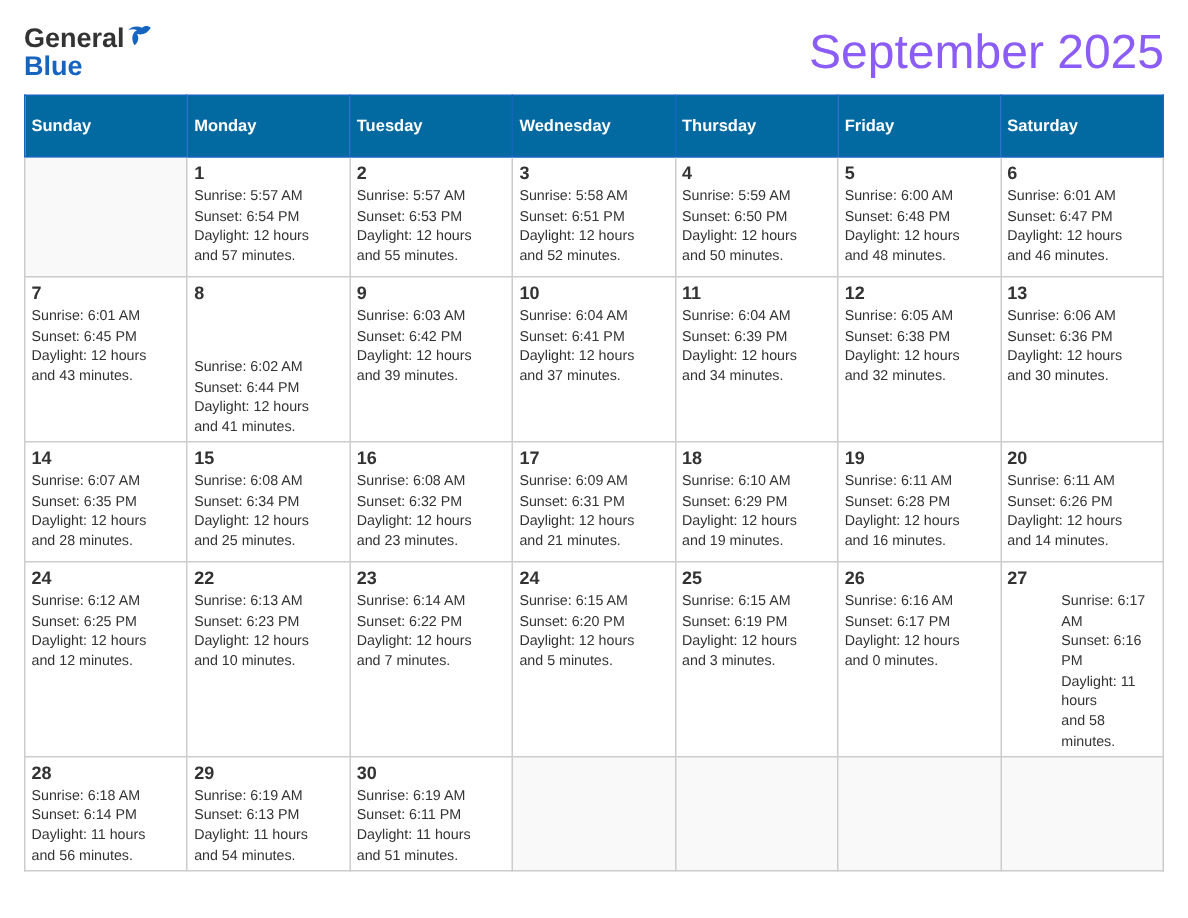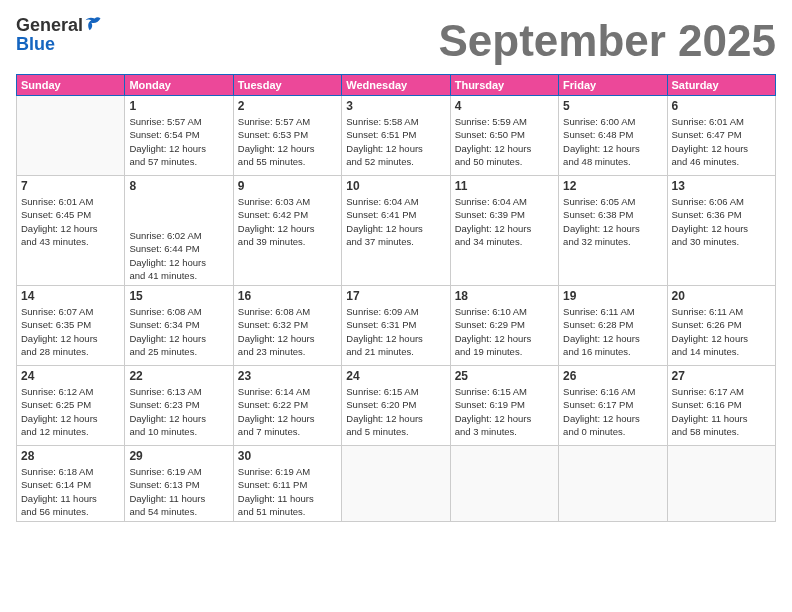--- a/index.html
+++ b/index.html
@@ -18,37 +18,37 @@
     }
     .logo {
       display: flex;
       flex-direction: column;
       align-items: flex-start;
     }
     .title-section {
       text-align: right;
     }
     .month-title {
-      font-size: 44px;
-      font-weight: bold;
-      color: #737373;
+      font-size: 32px;
+      font-weight: normal;
+      color: #8b5cf6;
     }
     .location {
       font-size: 14px;
       color: #555;
     }
     table {
       width: 100%;
       border-collapse: collapse;
       font-size: 10px;
     }
     thead tr th {
-      background-color: #ec4899;
+      background-color: #0369a1;
       color: #fff;
-      padding: 4px 4px;
+      padding: 14px 4px;
       text-align: left;
       font-size: 11px;
       font-weight: bold;
       border: 1px solid #1565c0;
     }
     tbody tr td {
       border: 1px solid #ccc;
       vertical-align: top;
       padding: 3px 4px;
       width: calc(100% / 7);
@@ -290,21 +290,21 @@
         </td>
         <td>
           <span class="day-num">26</span>
           <div class="day-info" style="white-space: pre-line;">Sunrise: 6:16 AM
 Sunset: 6:17 PM
 Daylight: 12 hours
 and 0 minutes.</div>
         </td>
         <td>
           <span class="day-num">27</span>
-          <div class="day-info" style="white-space: pre-line;">Sunrise: 6:17 AM
+          <div class="day-info" style="white-space: pre-line; margin-left: 36px;">Sunrise: 6:17 AM
 Sunset: 6:16 PM
 Daylight: 11 hours
 and 58 minutes.</div>
         </td>
       </tr>
       <tr>
         <td>
           <span class="day-num">28</span>
           <div class="day-info" style="white-space: pre-line;">Sunrise: 6:18 AM
 Sunset: 6:14 PM

